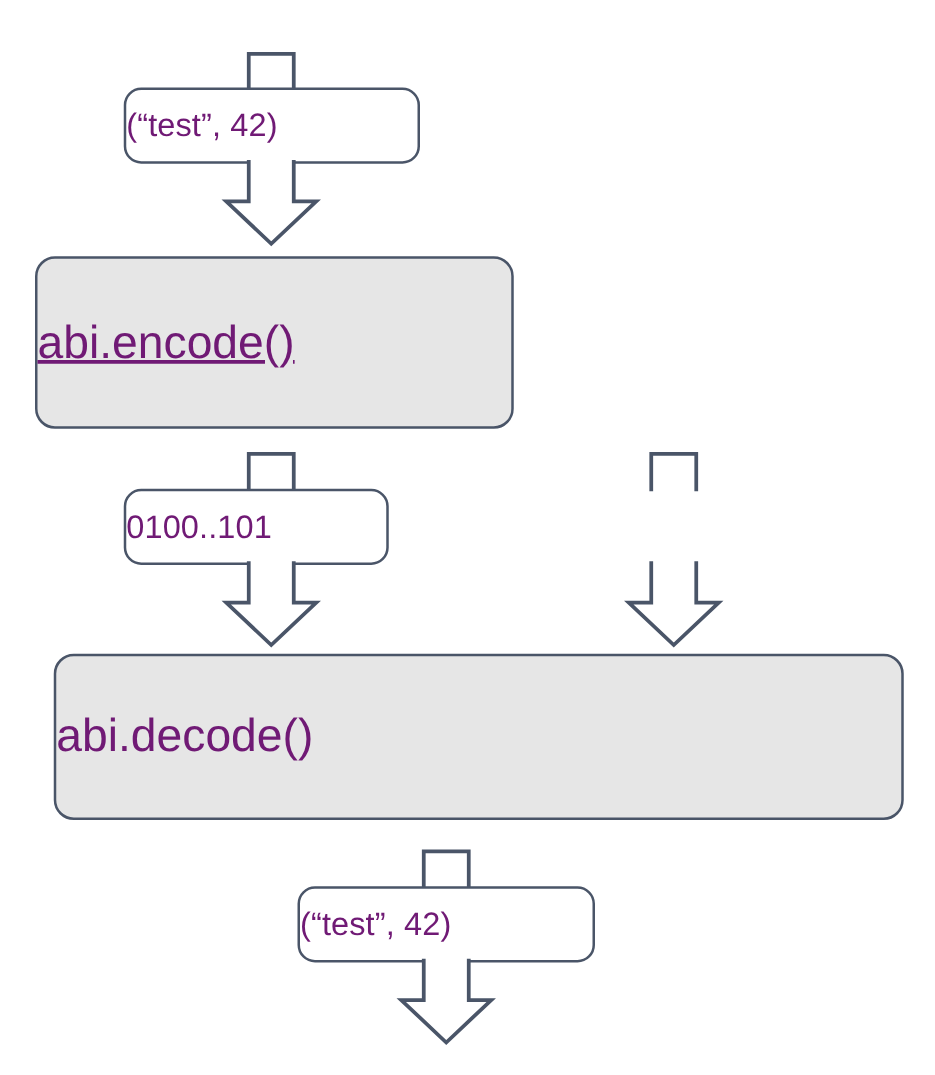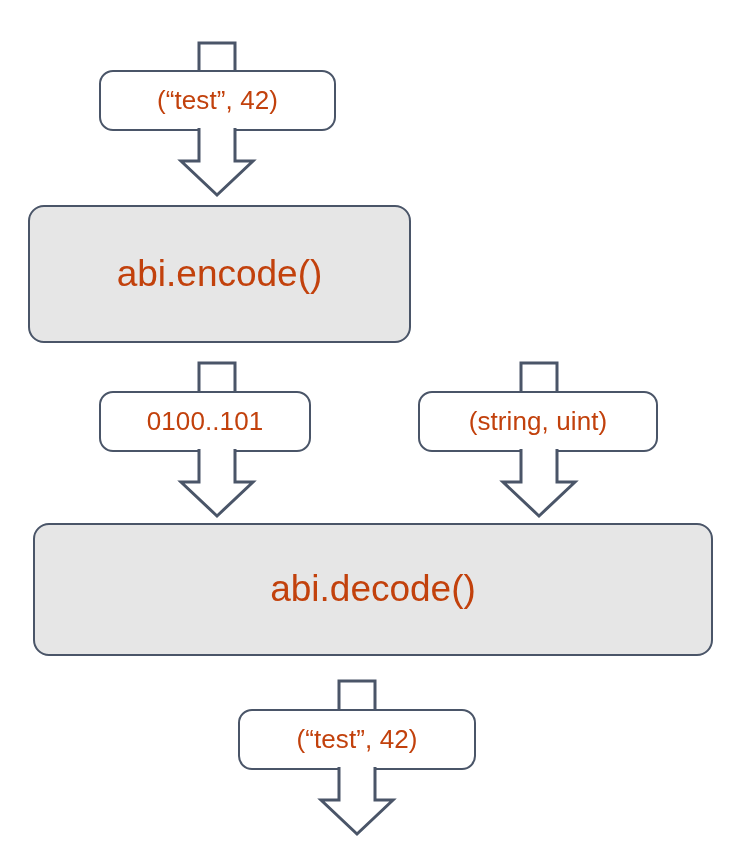--- a/index.html
+++ b/index.html
@@ -15,23 +15,22 @@
     width: 748px;
     height: 860px;
     background: #ffffff;
     overflow: hidden;
   }
   .node {
     position: absolute;
     box-sizing: border-box;
     display: flex;
     align-items: center;
-    justify-content: center;
     text-align: center;
-    color: #c2410c;
+    color: #701a75;
     line-height: 1.1;
     white-space: nowrap;
   }
   .pill {
     border: 2px solid #4A5568;
     border-radius: 14px;
     background: #ffffff;
     font-size: 26px;
     letter-spacing: 0.1px;
   }
@@ -64,21 +63,21 @@
   <div class="node pill" style="left:99px; top:70px; width:237px; height:61px;">
     <span>(“test”, 42)</span>
   </div>
 
   <div class="connector" style="left:178px; top:128px; width:78px; height:70px;">
     <svg width="78" height="70" viewBox="0 0 78 70">
       <path d="M21,0 L21,33 L3,33 L39,67 L75,33 L57,33 L57,0" fill="#ffffff" stroke="#4A5568" stroke-width="3" stroke-linejoin="miter"></path>
     </svg>
   </div>
 
-  <div class="node proc" style="left:28px; top:205px; width:383px; height:138px;">
+  <div class="node proc" style="left:28px; top:205px; width:383px; height:138px;text-decoration:underline;">
     <span>abi.encode()</span>
   </div>
 
   <div class="connector" style="left:196px; top:360px; width:42px; height:33px;">
     <svg width="42" height="33" viewBox="0 0 42 33">
       <path d="M3,33 L3,3 L39,3 L39,33" fill="none" stroke="#4A5568" stroke-width="3"></path>
     </svg>
   </div>
 
   <div class="node pill" style="left:99px; top:391px; width:212px; height:61px;">
@@ -90,31 +89,28 @@
       <path d="M21,0 L21,33 L3,33 L39,67 L75,33 L57,33 L57,0" fill="#ffffff" stroke="#4A5568" stroke-width="3" stroke-linejoin="miter"></path>
     </svg>
   </div>
 
   <div class="connector" style="left:518px; top:360px; width:42px; height:33px;">
     <svg width="42" height="33" viewBox="0 0 42 33">
       <path d="M3,33 L3,3 L39,3 L39,33" fill="none" stroke="#4A5568" stroke-width="3"></path>
     </svg>
   </div>
 
-  <div class="node pill" style="left:418px; top:391px; width:240px; height:61px;">
-    <span>(string, uint)</span>
-  </div>
 
   <div class="connector" style="left:500px; top:449px; width:78px; height:70px;">
     <svg width="78" height="70" viewBox="0 0 78 70">
       <path d="M21,0 L21,33 L3,33 L39,67 L75,33 L57,33 L57,0" fill="#ffffff" stroke="#4A5568" stroke-width="3" stroke-linejoin="miter"></path>
     </svg>
   </div>
 
-  <div class="node proc" style="left:33px; top:523px; width:680px; height:133px;">
+  <div class="node proc" style="left:43px; top:523px; width:680px; height:133px;">
     <span>abi.decode()</span>
   </div>
 
   <div class="connector" style="left:336px; top:678px; width:42px; height:33px;">
     <svg width="42" height="33" viewBox="0 0 42 33">
       <path d="M3,33 L3,3 L39,3 L39,33" fill="none" stroke="#4A5568" stroke-width="3"></path>
     </svg>
   </div>
 
   <div class="node pill" style="left:238px; top:709px; width:238px; height:61px;">

